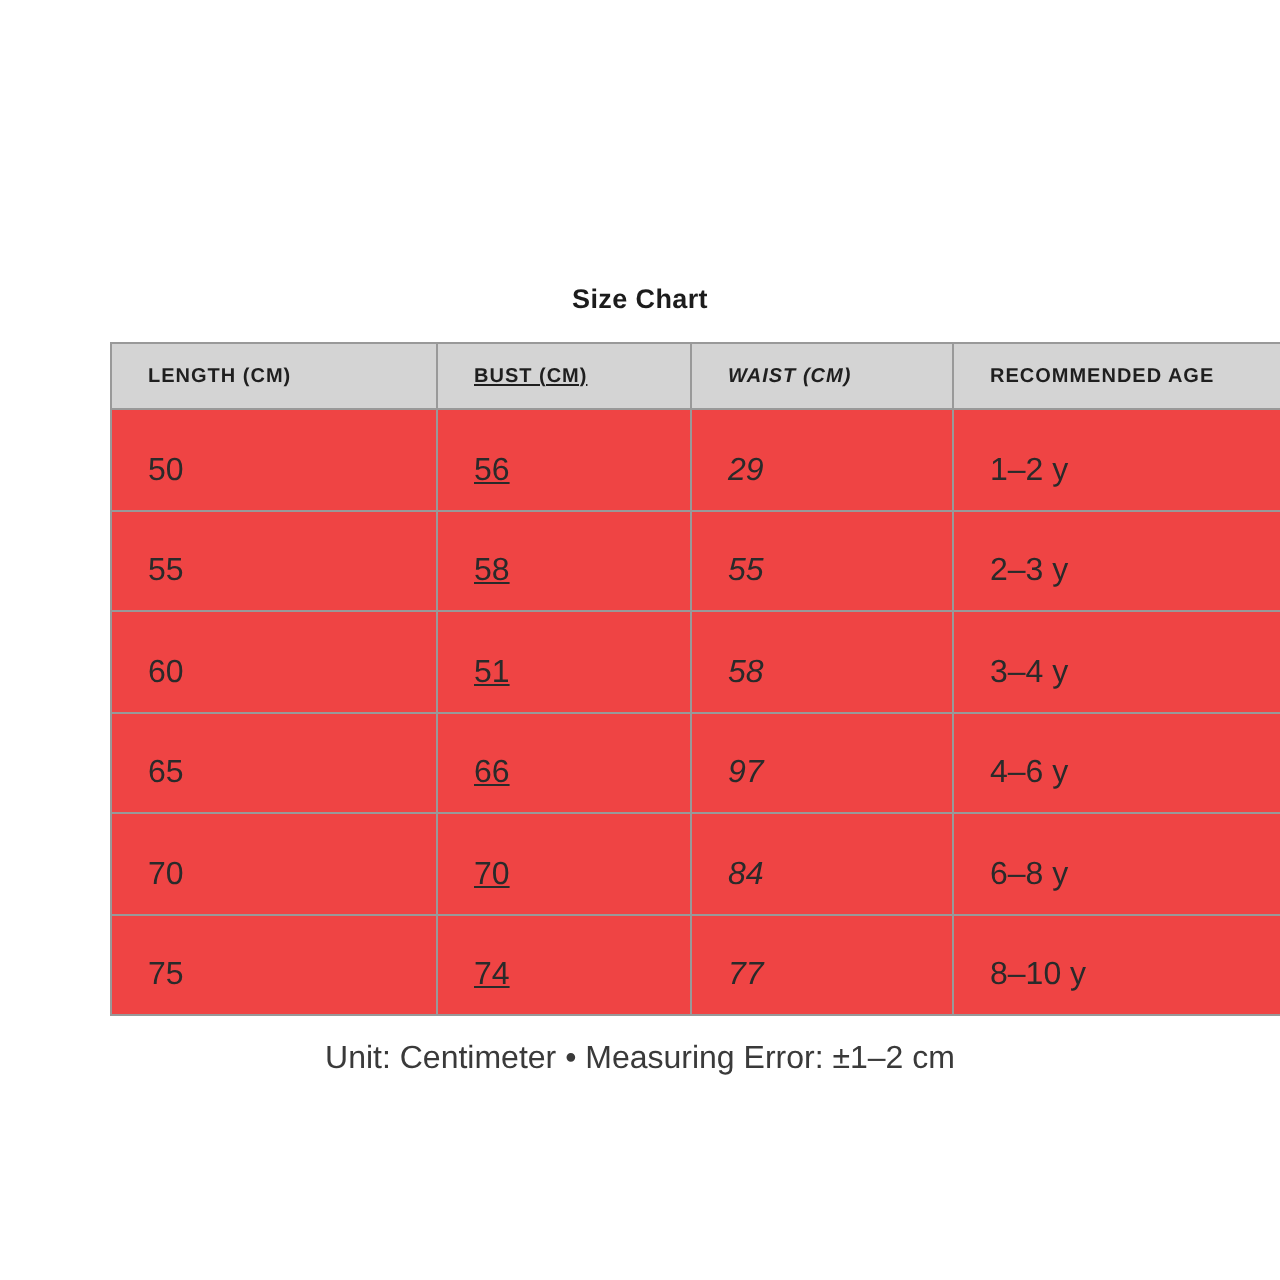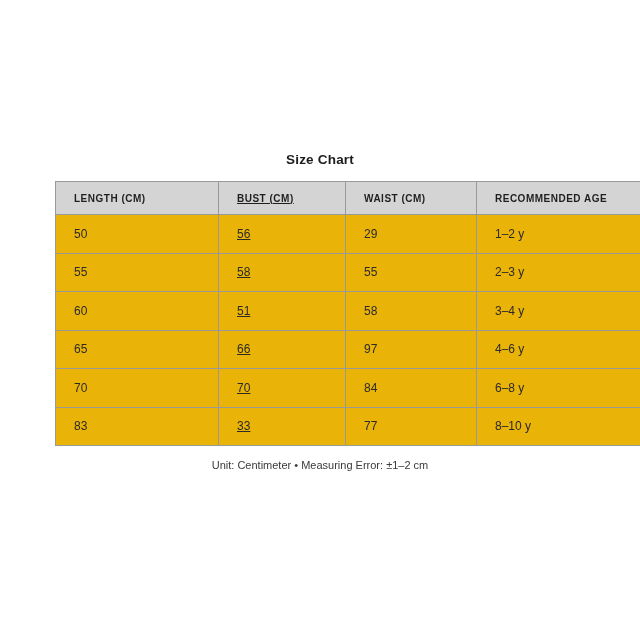--- a/index.html
+++ b/index.html
@@ -15,21 +15,21 @@
     overflow: hidden;
   }
   .page {
     position: relative;
     width: 640px;
     height: 640px;
   }
   .chart-wrap {
     position: absolute;
     left: 55px;
-    top: 152px;
+    top: 142px;
     width: 530px;
   }
   .chart-title {
     text-align: center;
     font-size: 13.5px;
     font-weight: bold;
     color: #1c1c1c;
     letter-spacing: 0.2px;
     margin-bottom: 14px;
   }
@@ -48,35 +48,35 @@
     background: #d4d4d4;
     font-size: 10px;
     font-weight: bold;
     letter-spacing: 0.5px;
     color: #1f1f1f;
     height: 32px;
     padding: 0 0 0 18px;
     text-transform: uppercase;
   }
   table.size-chart tbody td {
-    background: #eab308;
-    font-size: 12px;
+    background: #ef4444;
+    font-size: 16px;
     color: #2a2a2a;
     height: 37.5px;
-    padding: 0 0 0 18px;
+    padding: 12px 0 0 18px;
     font-weight: normal;
   }
   .col-0 { width: 144px; }
   .col-1 { width: 108px; text-decoration: underline; }
-  .col-2 { width: 112px; }
+  .col-2 { width: 112px; font-style: italic; }
   .col-3 { width: 166px; }
   .chart-note {
     margin-top: 13px;
     text-align: center;
-    font-size: 11px;
+    font-size: 16px;
     color: #3a3a3a;
   }
 </style>
 </head>
 <body>
 
 <div class="page">
   <div class="chart-wrap">
 
     <div class="chart-title">Size Chart</div>
@@ -115,22 +115,22 @@
           <td class="col-2">97</td>
           <td class="col-3">4–6 y</td>
         </tr>
         <tr>
           <td class="col-0">70</td>
           <td class="col-1">70</td>
           <td class="col-2">84</td>
           <td class="col-3">6–8 y</td>
         </tr>
         <tr>
-          <td class="col-0">83</td>
-          <td class="col-1">33</td>
+          <td class="col-0">75</td>
+          <td class="col-1">74</td>
           <td class="col-2">77</td>
           <td class="col-3">8–10 y</td>
         </tr>
       </tbody>
     </table>
 
     <div class="chart-note">Unit: Centimeter • Measuring Error: ±1–2 cm</div>
 
   </div>
 </div>

